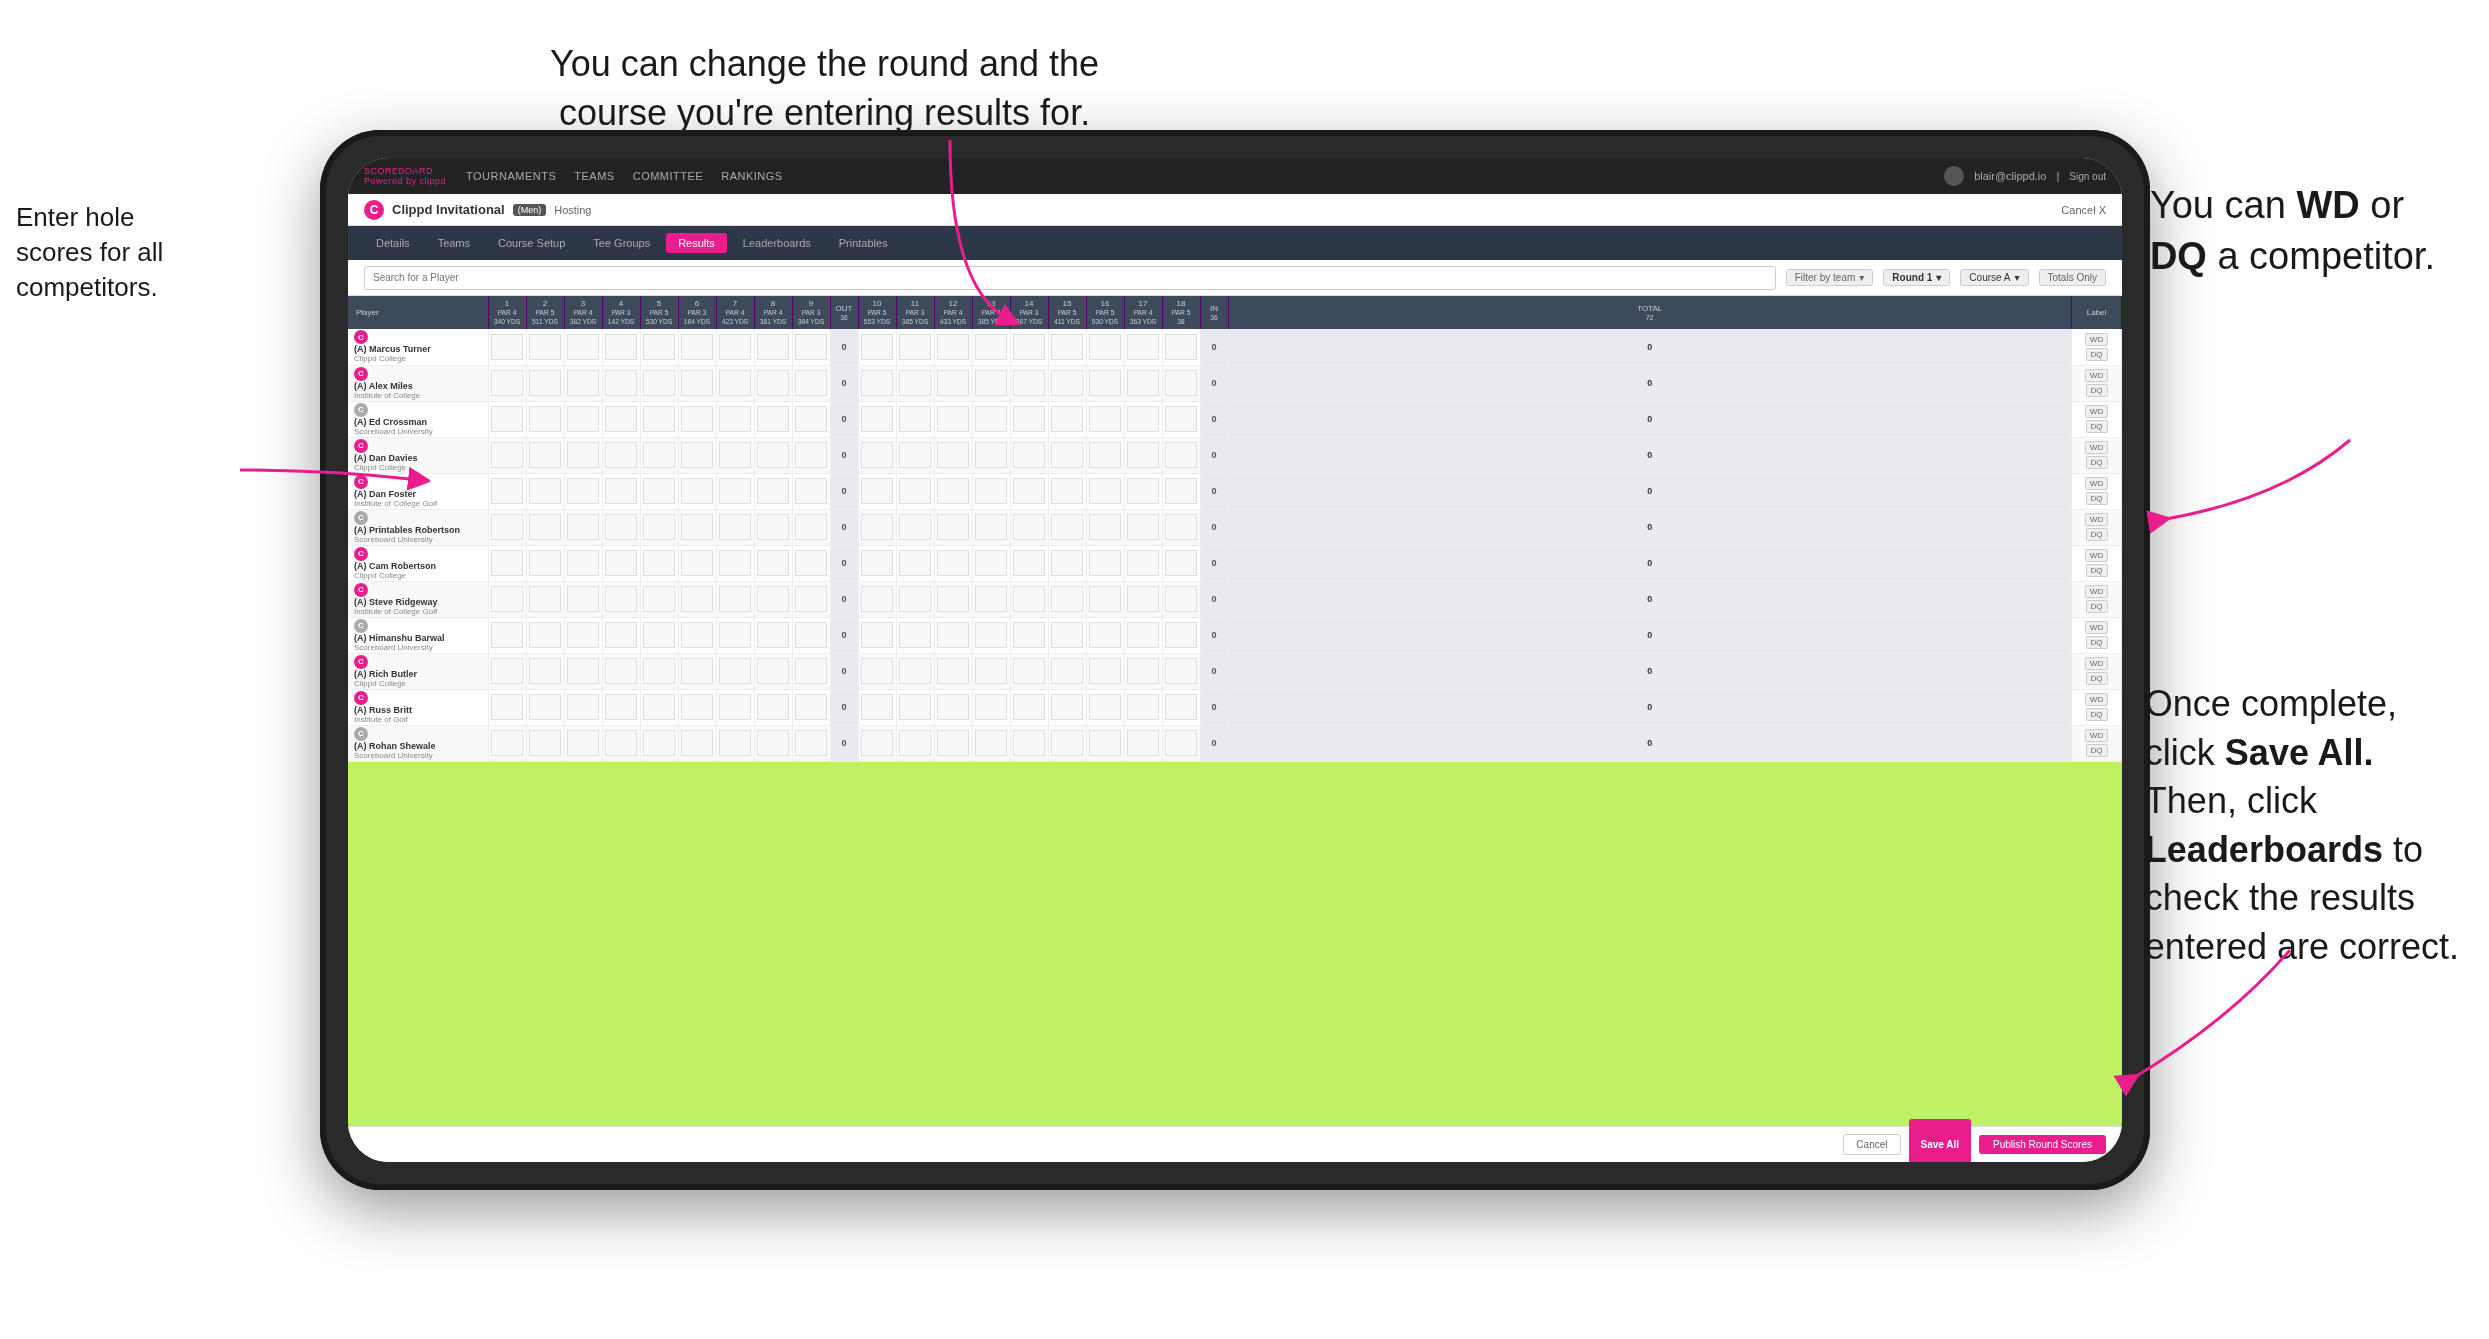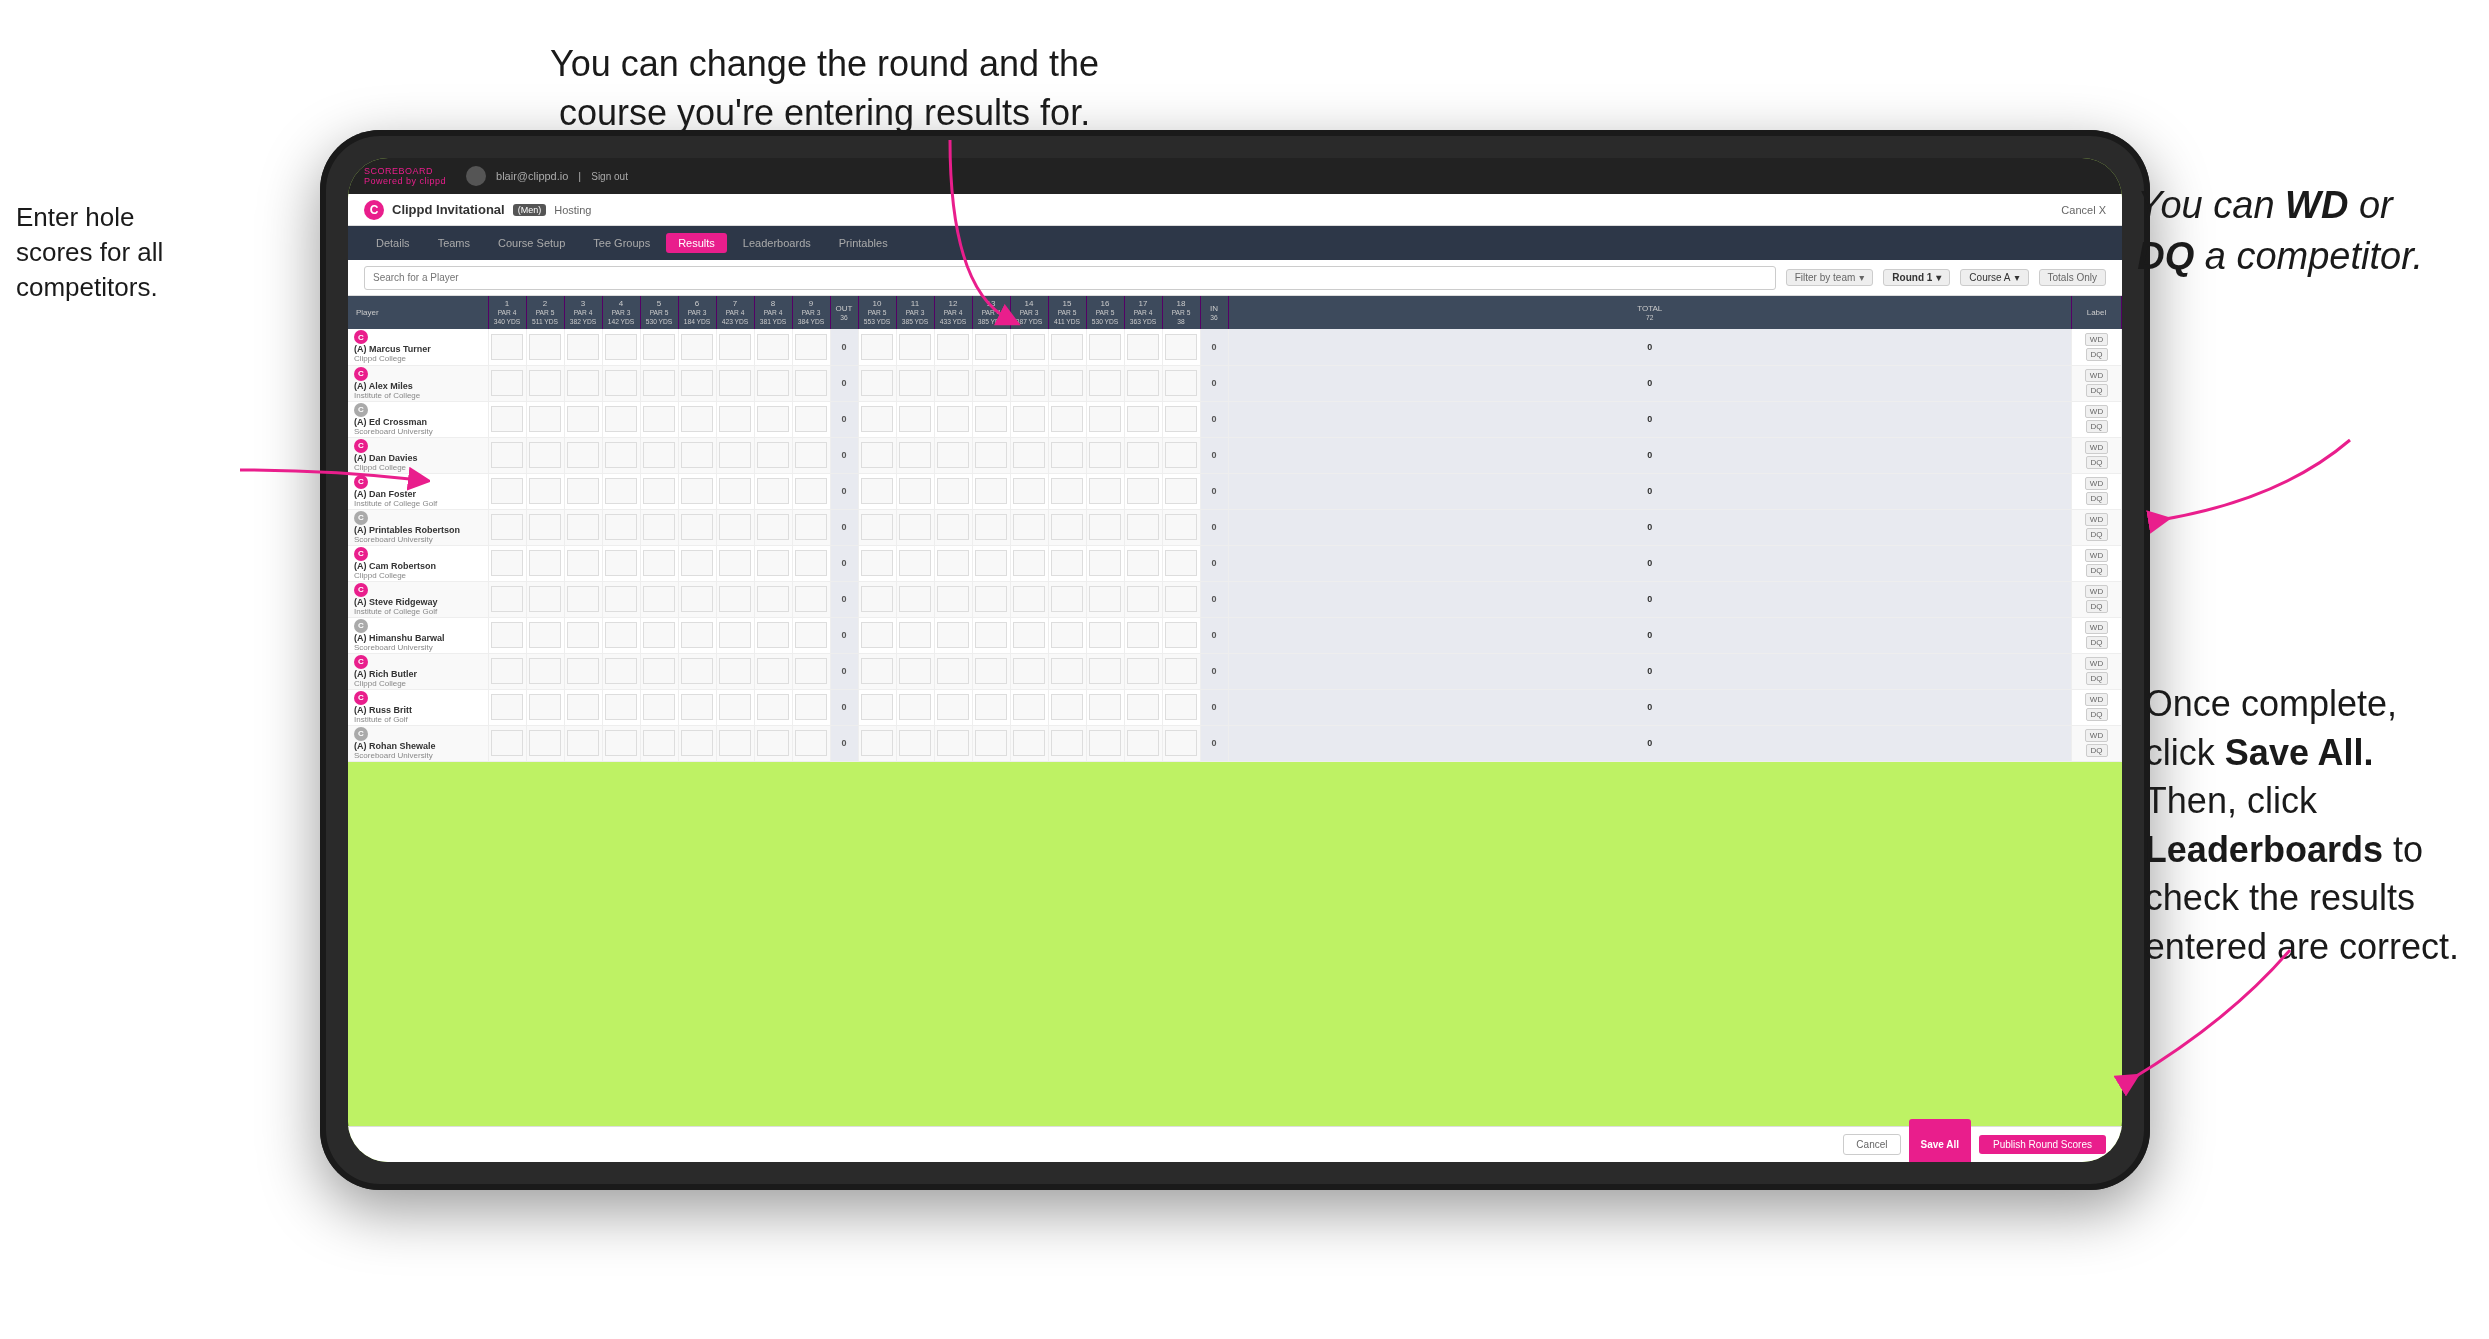--- a/index.html
+++ b/index.html
@@ -417,20 +417,26 @@
 <body>
 
 <div class="tablet-frame">
   <div class="tablet-screen">
     <div class="app-container">
 
       <div class="top-nav">
         <div class="nav-logo">
           <span>SCOREBOARD</span>
           <span>Powered by clippd</span>
+        </div>
+        <div class="nav-links">
+          <span class="nav-link">TOURNAMENTS</span>
+          <span class="nav-link">TEAMS</span>
+          <span class="nav-link">COMMITTEE</span>
+          <span class="nav-link">RANKINGS</span>
         </div>
         <div class="nav-right">
           <div class="nav-avatar"></div>
           <span>blair@clippd.io</span>
           <span>|</span>
           <span class="nav-sign-out">Sign out</span>
         </div>
       </div>
 
       <div class="sub-header">
@@ -1245,21 +1251,21 @@
 </div>
 
 <div class="annotation" style="left:550px; top:40px; text-align:center; font-size:36px;">
   You can change the round and the<br>course you're entering results for.
 </div>
 
 <div class="annotation" style="left:16px; top:200px; font-size:26px;">
   Enter hole<br>scores for all<br>competitors.
 </div>
 
-<div class="annotation" style="right:66px; top:180px; font-size:38px; text-align:left;font-style:italic;">
+<div class="annotation" style="right:54px; top:180px; font-size:38px; text-align:left;">
   You can <strong>WD</strong> or<br><strong>DQ</strong> a competitor.
 </div>
 
 <div class="annotation" style="right:30px; top:680px; font-size:36px; text-align:left;">
   Once complete,<br>click <strong>Save All.</strong><br>Then, click<br><strong>Leaderboards</strong> to<br>check the results<br>entered are correct.
 </div>
 
 <svg class="arrow-svg" style="left:820px;top:130px;width:260px;height:200px;" viewBox="0 0 260 200">
   <defs>
     <marker id="arrowhead1" markerWidth="8" markerHeight="8" refX="4" refY="4" orient="auto">

